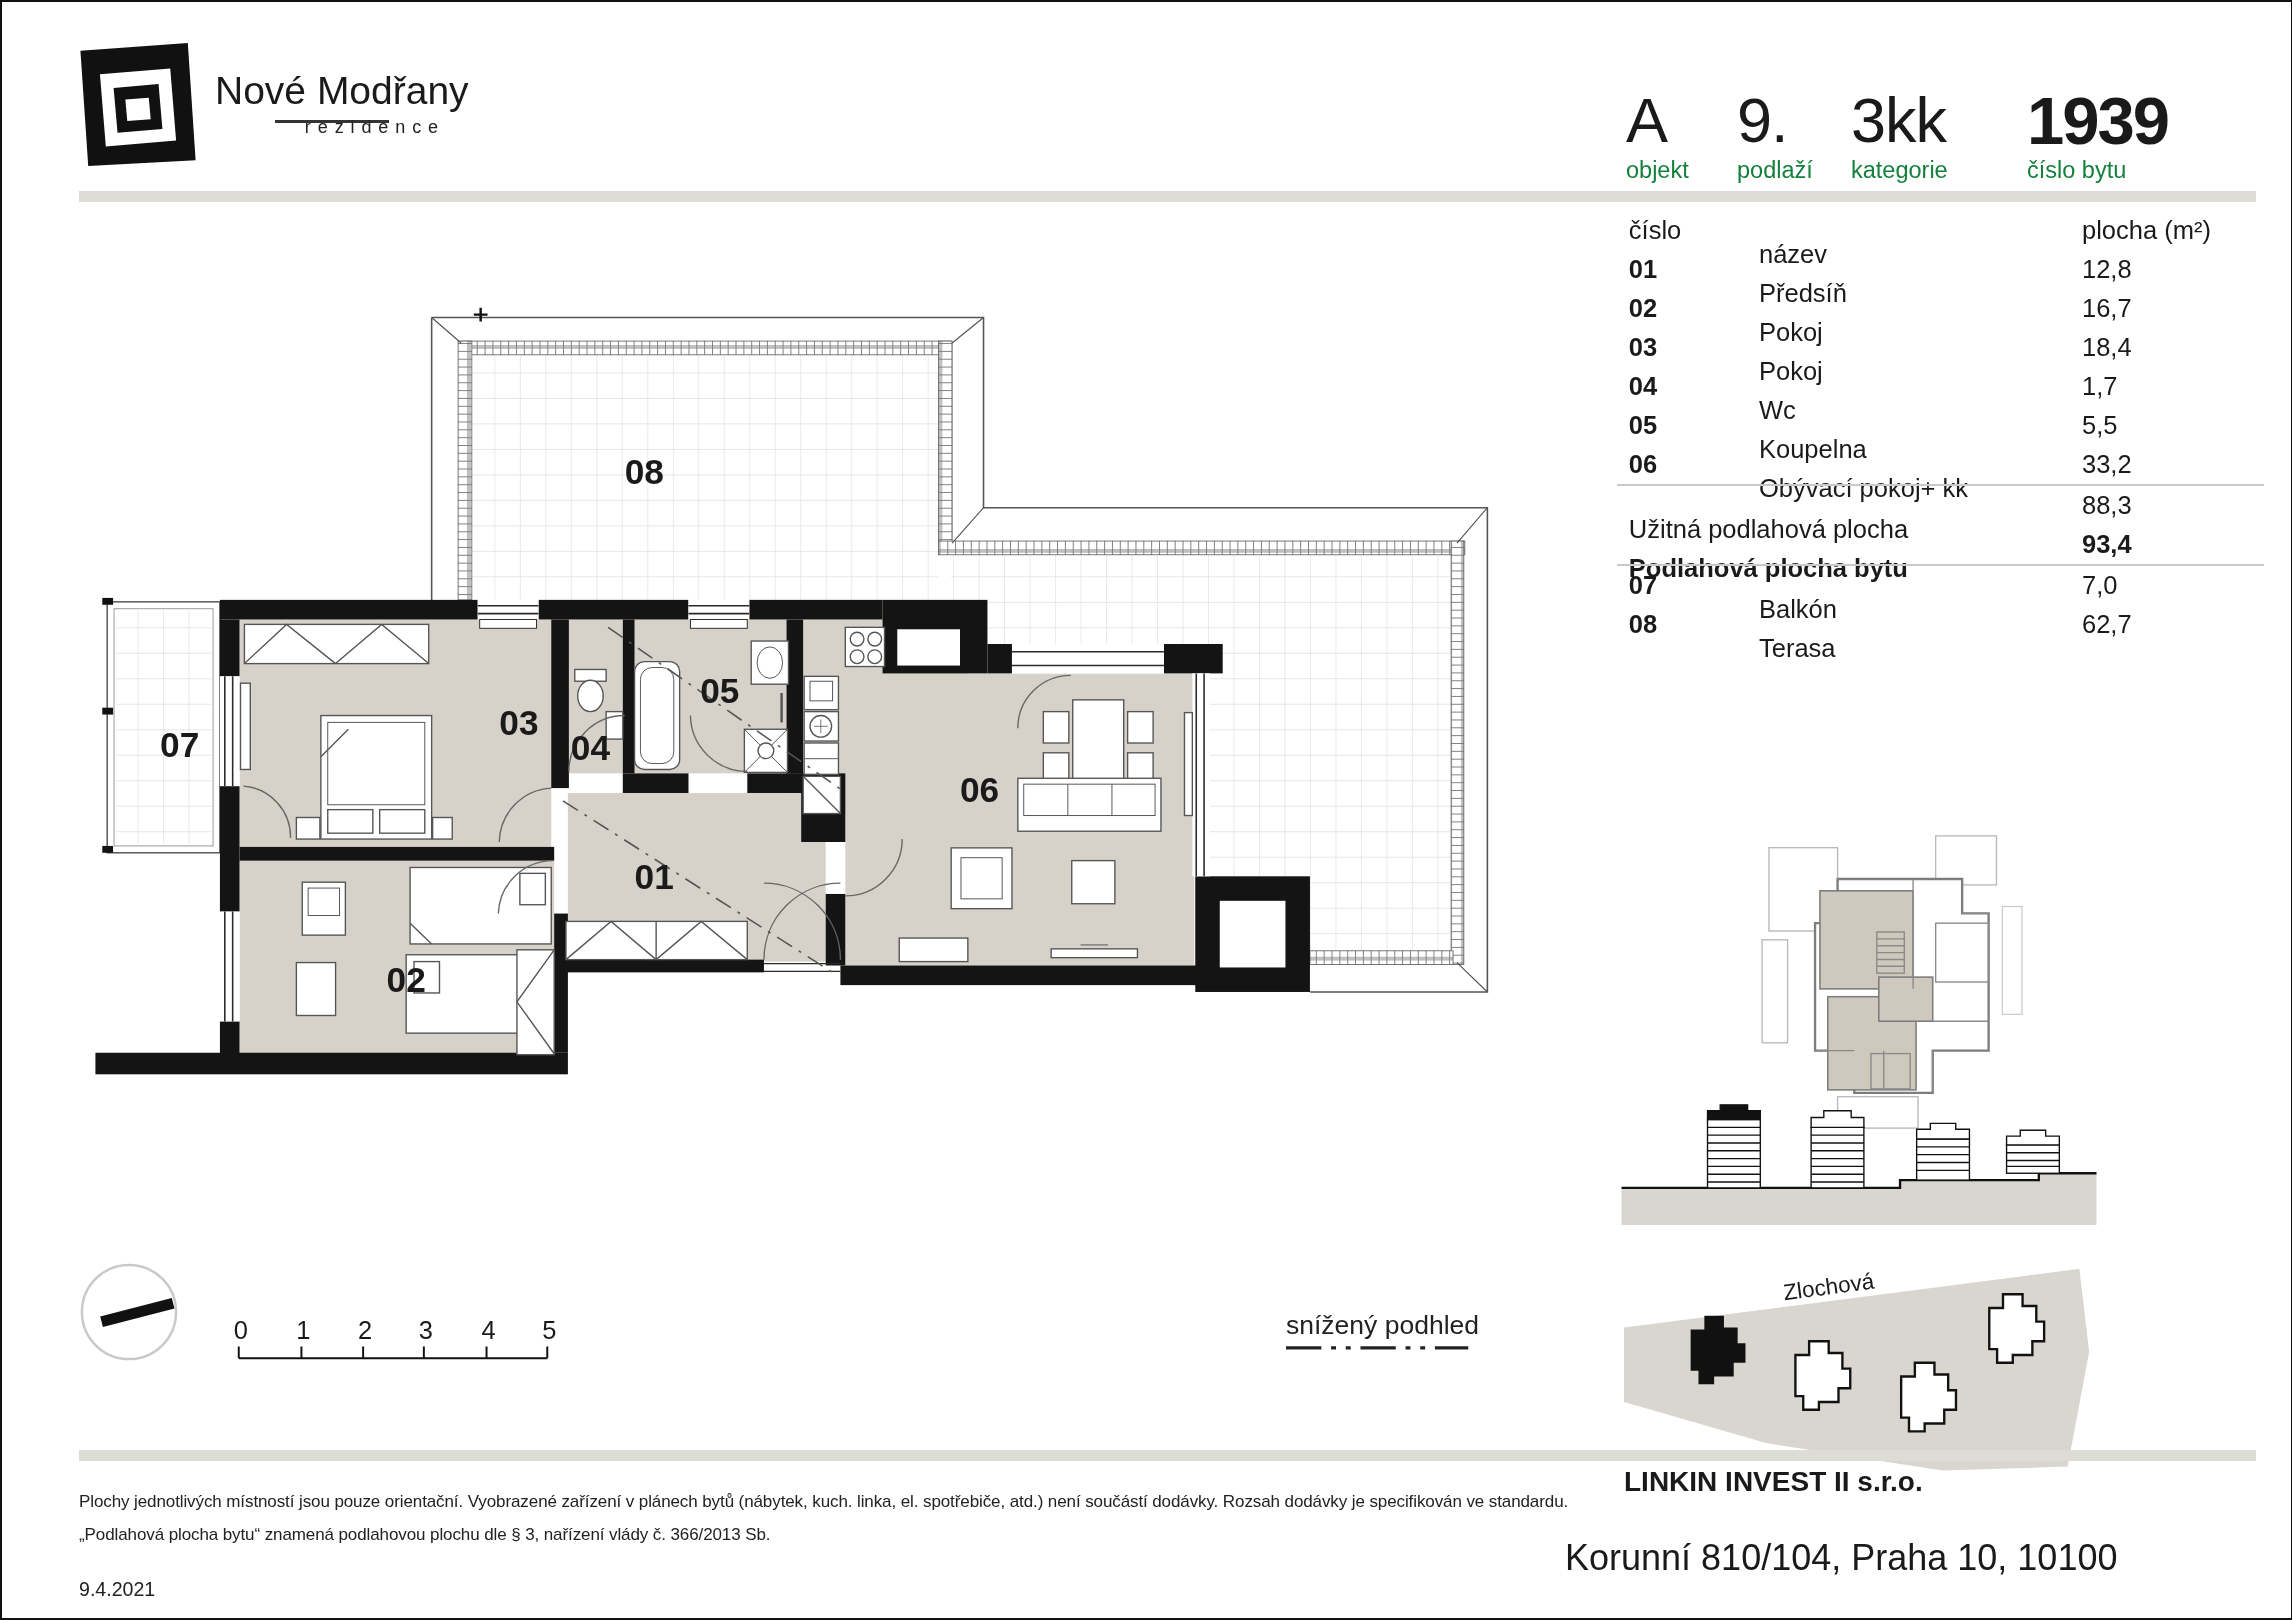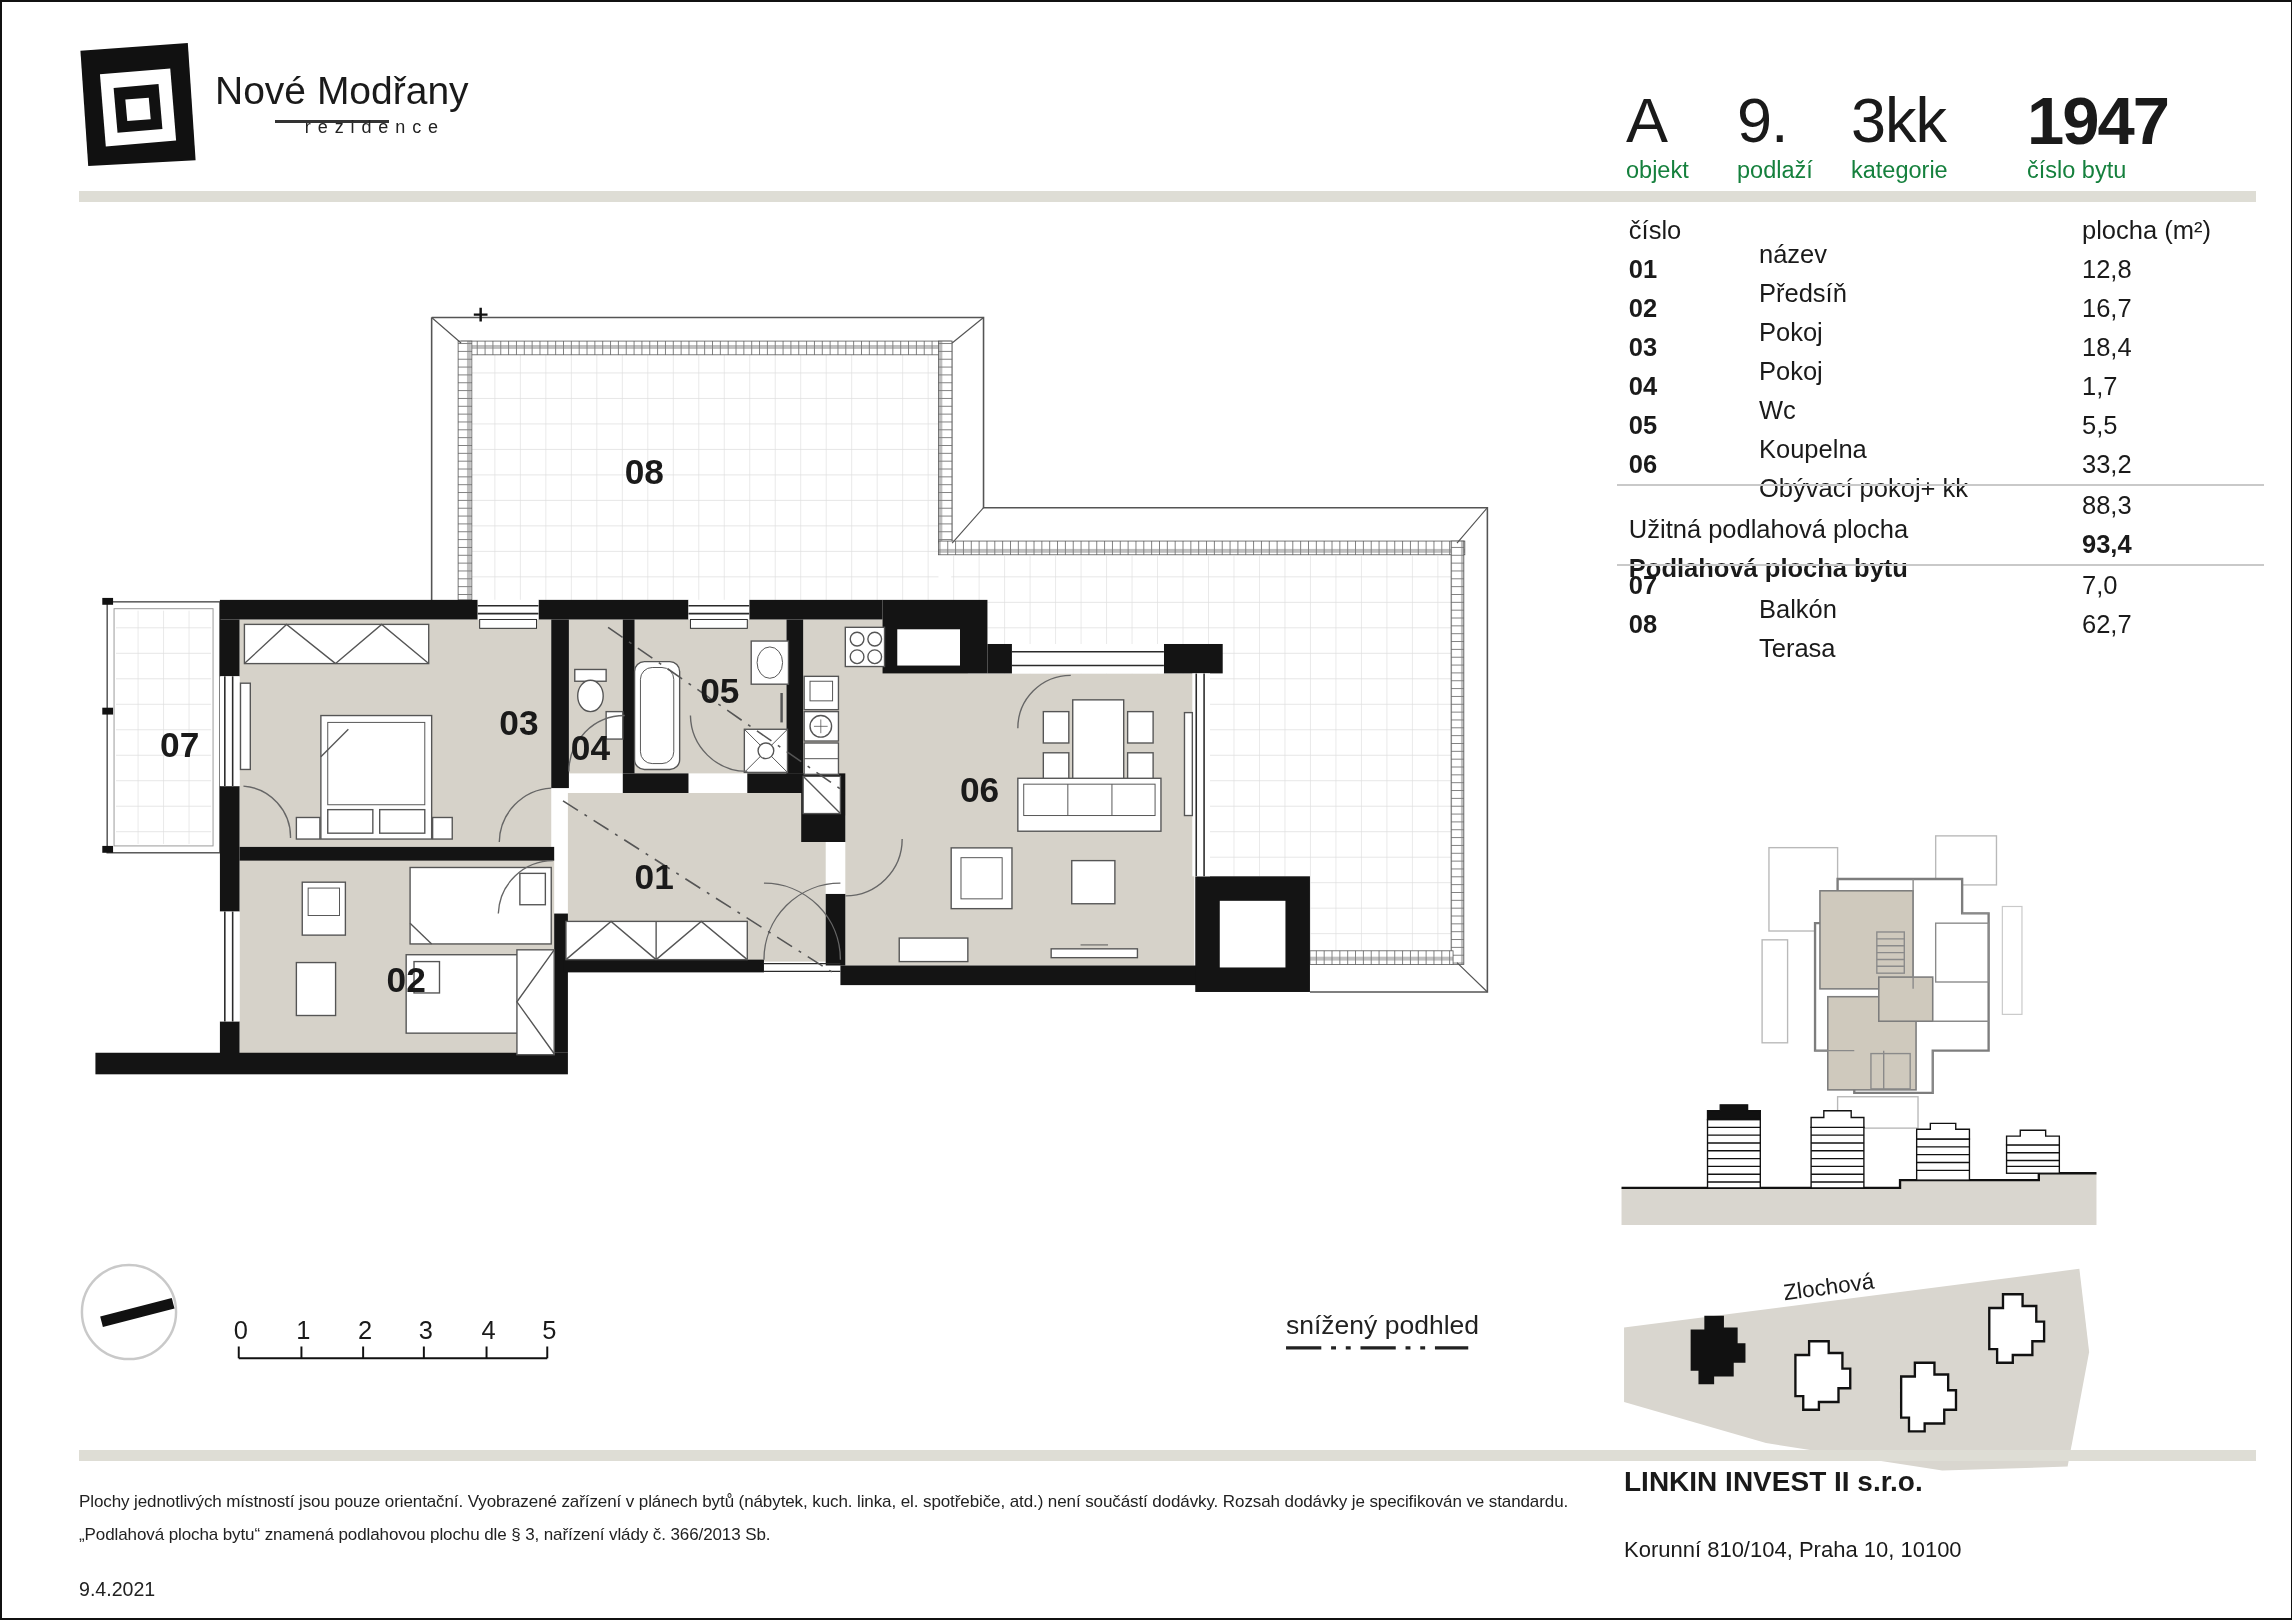--- a/index.html
+++ b/index.html
@@ -23,21 +23,21 @@
   .c-num{position:absolute;left:11.8px;width:118px;font-weight:700;}
   .c-name{position:absolute;left:142px;width:314px;white-space:nowrap;margin-top:24px;}
   .c-area{position:absolute;left:465px;width:176px;}
   .trow.sum .c-name{left:11.8px;}
   .trow.bold .c-name,.trow.bold .c-area{font-weight:700;}
   .thead .c-num{font-weight:400;}
   
   .disc{left:77px;width:1470px;font-size:17px;letter-spacing:-0.1px;color:#222;white-space:nowrap;}
   .date{left:77px;top:1576px;font-size:19.6px;color:#222;}
   .company{left:1622px;top:1464px;font-size:28px;font-weight:700;}
-  .address{left:1622px;top:1535px;font-size:22px;}
+  .address{left:1563px;top:1535px;font-size:36px;}
   .ceil-note{left:1284px;top:1308px;font-size:26.5px;color:#222;}
   svg text{font-family:"Liberation Sans",sans-serif;}
 </style>
 </head>
 <body>
 
 <div class="page">
 
   <svg class="abs" style="left:78px;top:41px" width="118" height="123" viewBox="0 0 120 126">
     <polygon points="0,8 110,0 118,120 8,126" fill="#111"></polygon>
@@ -55,21 +55,21 @@
   </div>
   <div class="abs hfield" style="left:1735px">
     <div class="val">9.</div>
     <div class="lab">podlaží</div>
   </div>
   <div class="abs hfield" style="left:1849px">
     <div class="val">3kk</div>
     <div class="lab">kategorie</div>
   </div>
   <div class="abs hfield big" style="left:2025px">
-    <div class="val">1947</div>
+    <div class="val">1939</div>
     <div class="lab">číslo bytu</div>
   </div>
 
   <div class="abs bar" style="top:189px"></div>
 
   <div class="abs tbl">
     <div class="trow thead">
       <span class="c-num">číslo</span>
       <span class="c-name">název</span>
       <span class="c-area">plocha (m²)</span>

